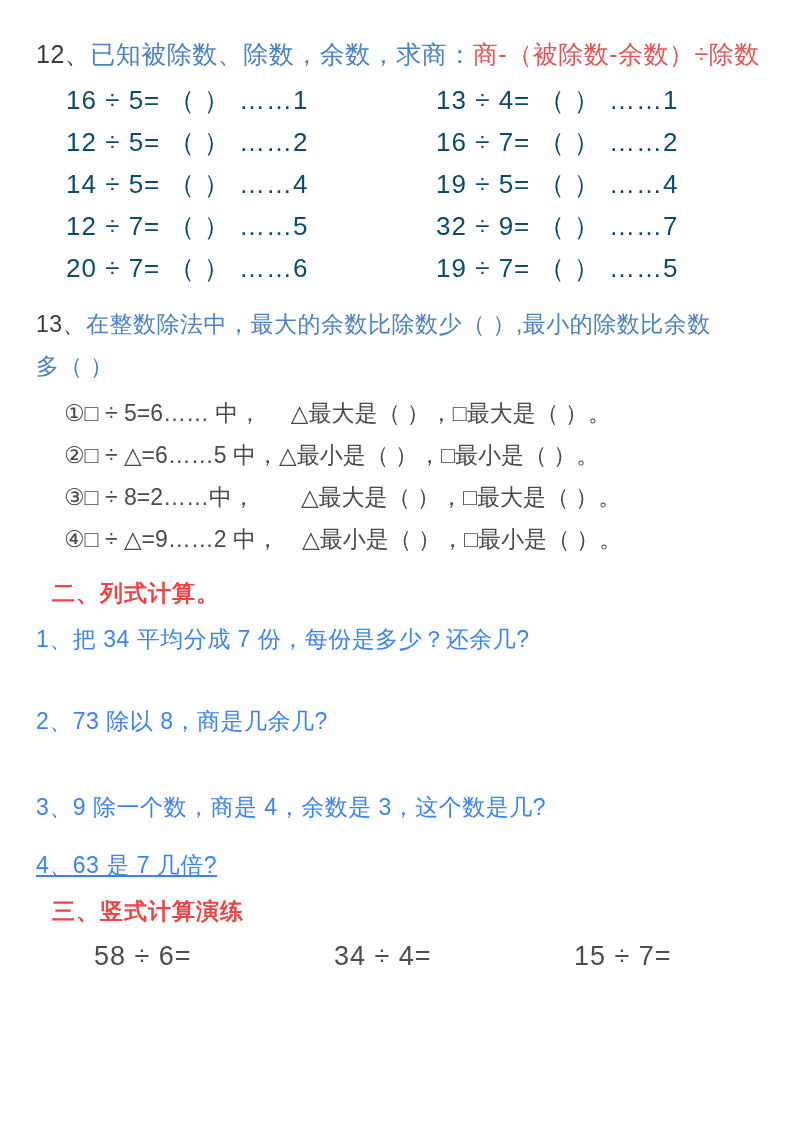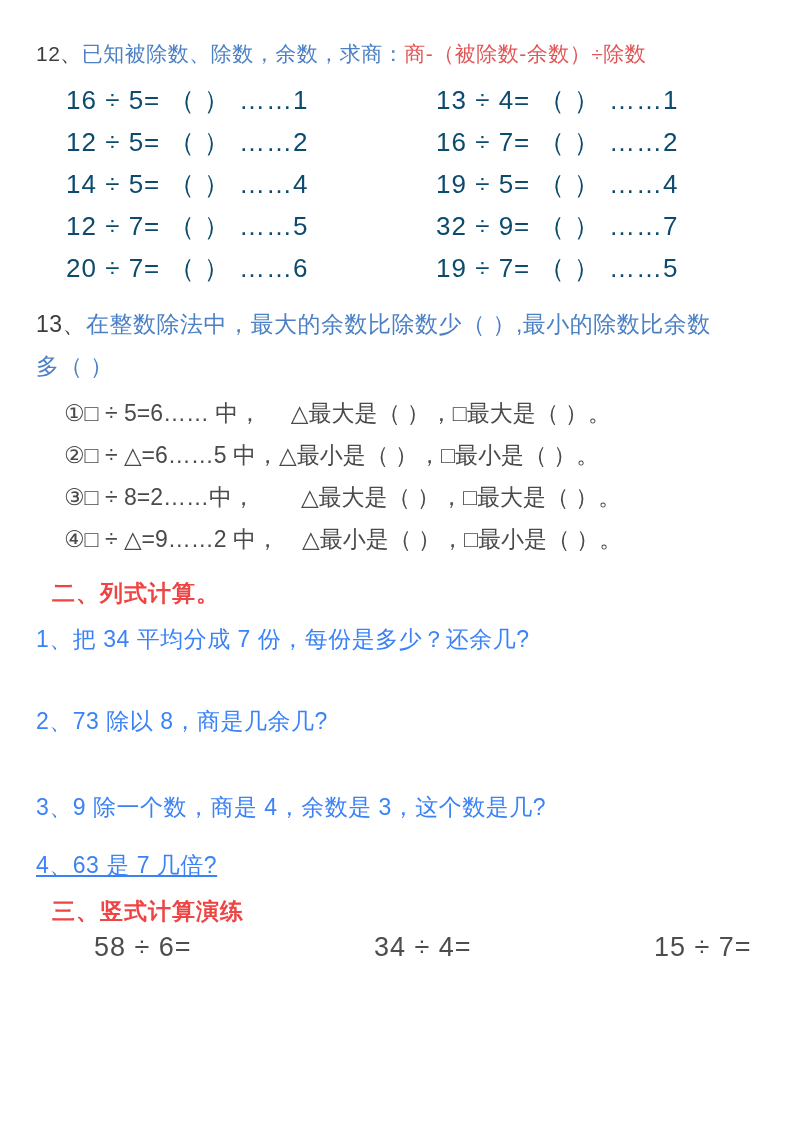--- a/index.html
+++ b/index.html
@@ -17,24 +17,25 @@
   .page {
     width: 793px;
     min-height: 1121px;
     box-sizing: border-box;
     padding: 38px 36px 40px 36px;
     background: #ffffff;
     overflow: hidden;
   }
   
   .q12-title {
-    font-size: 21px;
+    font-size: 25px;
     line-height: 32px;
     letter-spacing: 0.5px;
     white-space: nowrap;
+    text-align: center;
   }
   .q-num { color: #3c3c3c; font-weight: 400; }
   .blue-text { color: #4c80c4; }
   .red-formula { color: #e05656; }
   .red-heading {
     color: #ef4444;
     font-weight: bold;
     font-size: 23px;
     letter-spacing: 1px;
     margin-left: 16px;
@@ -80,25 +81,24 @@
     color: #3b82f6;
     letter-spacing: 0.5px;
   }
   .wp-1 { margin-top: 14px; }
   .wp-2 { margin-top: 52px; }
   .wp-3 { margin-top: 56px; }
   .wp-4 { margin-top: 28px; text-decoration: underline; }
   
   .sec3-heading { margin-top: 14px; line-height: 34px; }
   .vert-problems {
-    margin-top: 4px;
+    margin-top: 13px;
     padding-left: 58px;
     display: grid;
     grid-template-columns: 240px 240px auto;
-    gap: 40px;
   }
   .vert-problem {
     font-size: 27px;
     font-weight: 300;
     color: #4d4d4d;
     letter-spacing: 1px;
     white-space: nowrap;
   }
 </style>
 </head>

